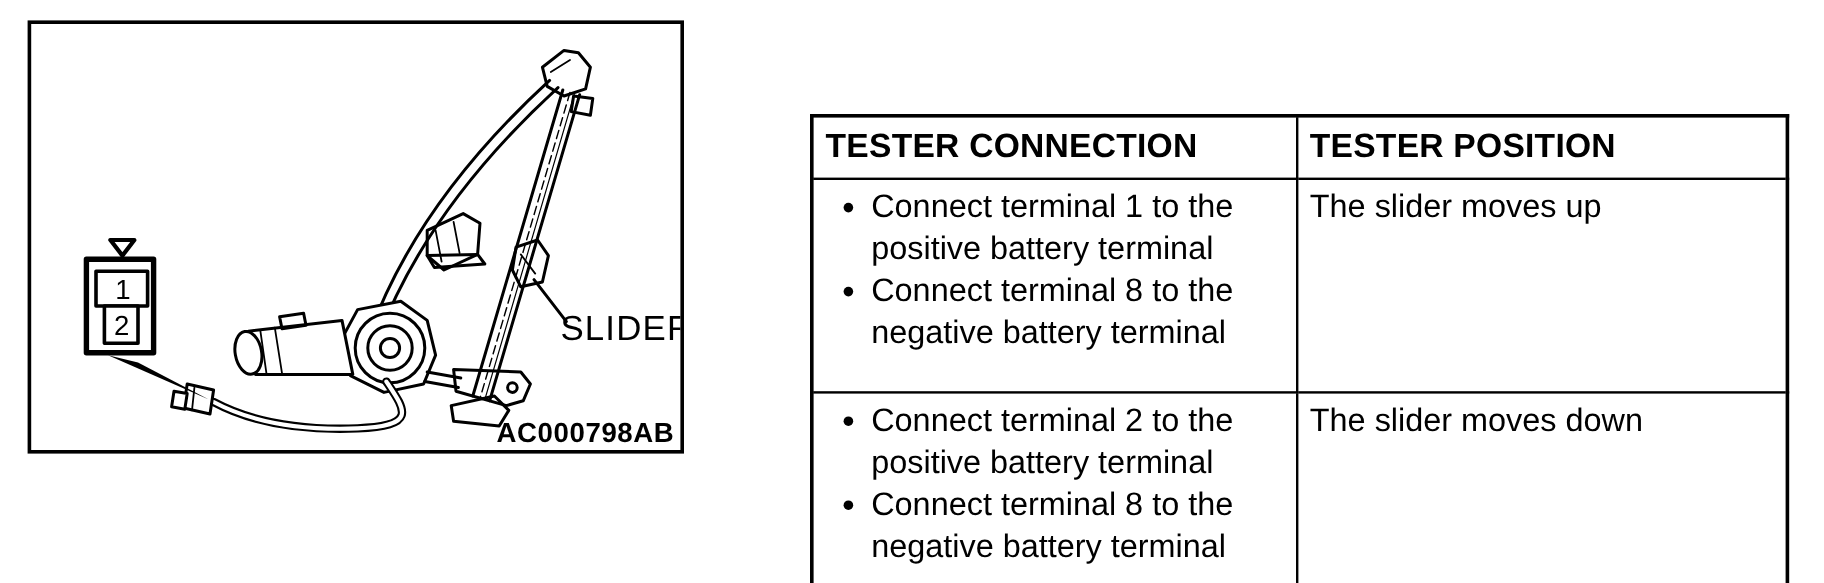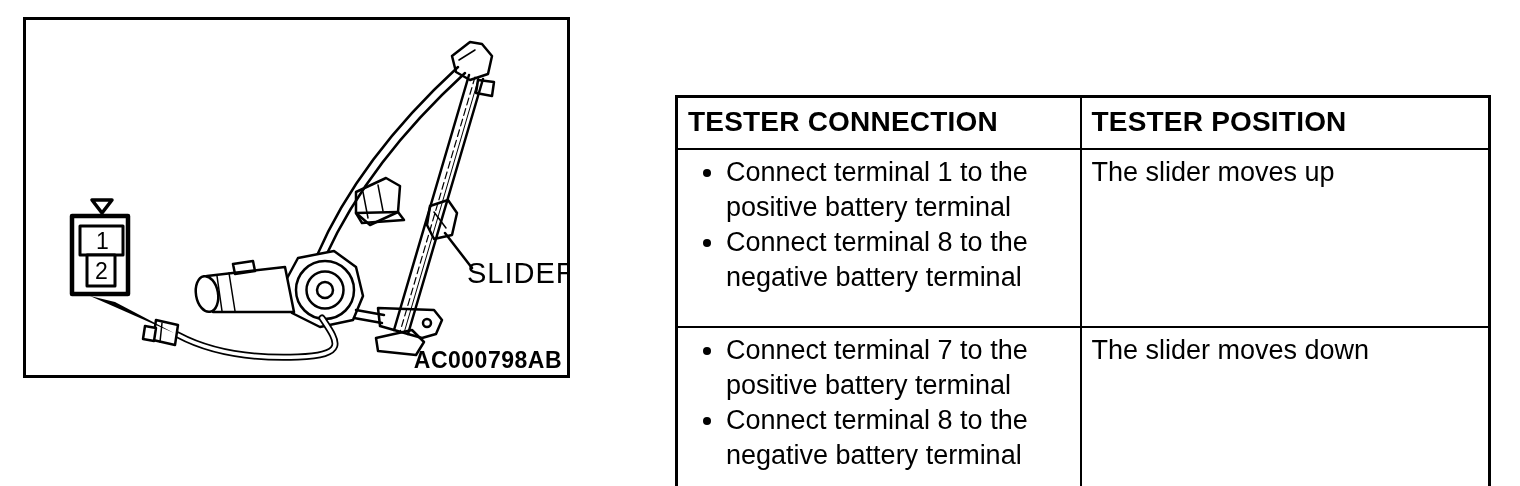--- a/index.html
+++ b/index.html
@@ -163,21 +163,21 @@
           <ul>
             <li>Connect terminal 1 to the positive battery terminal</li>
             <li>Connect terminal 8 to the negative battery terminal</li>
           </ul>
         </td>
         <td>The slider moves up</td>
       </tr>
       <tr class="body-row-2">
         <td>
           <ul>
-            <li>Connect terminal 7 to the positive battery terminal</li>
+            <li>Connect terminal 2 to the positive battery terminal</li>
             <li>Connect terminal 8 to the negative battery terminal</li>
           </ul>
         </td>
         <td>The slider moves down</td>
       </tr>
     </tbody>
   </table>
 
 </div>
 

